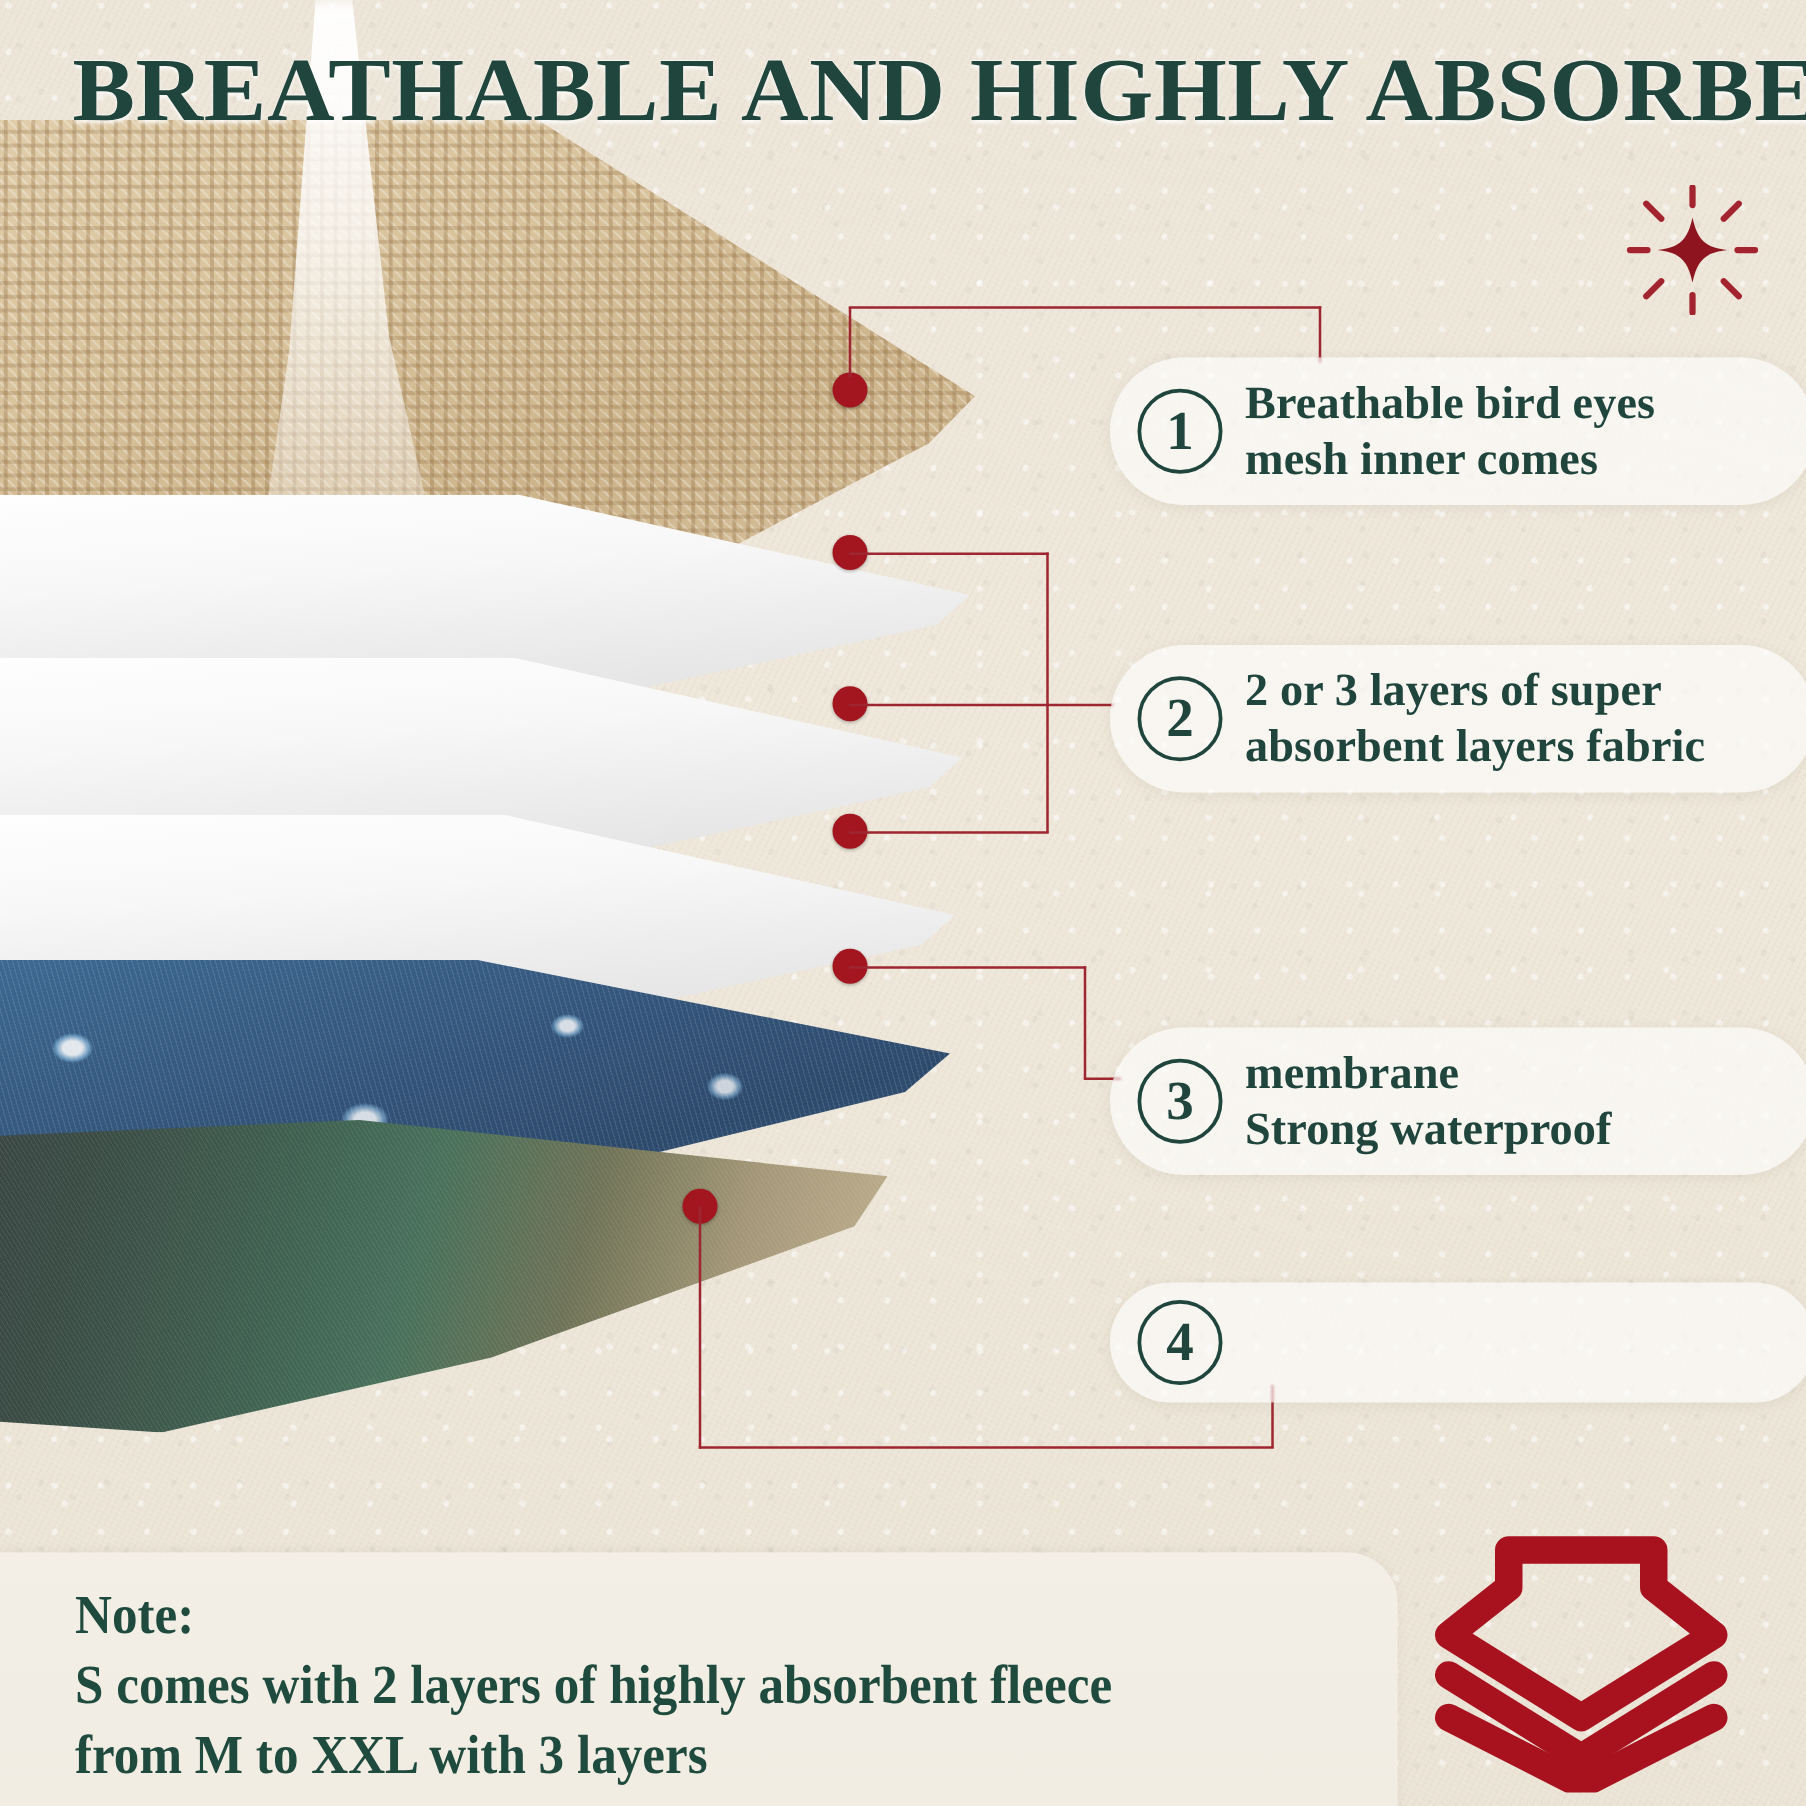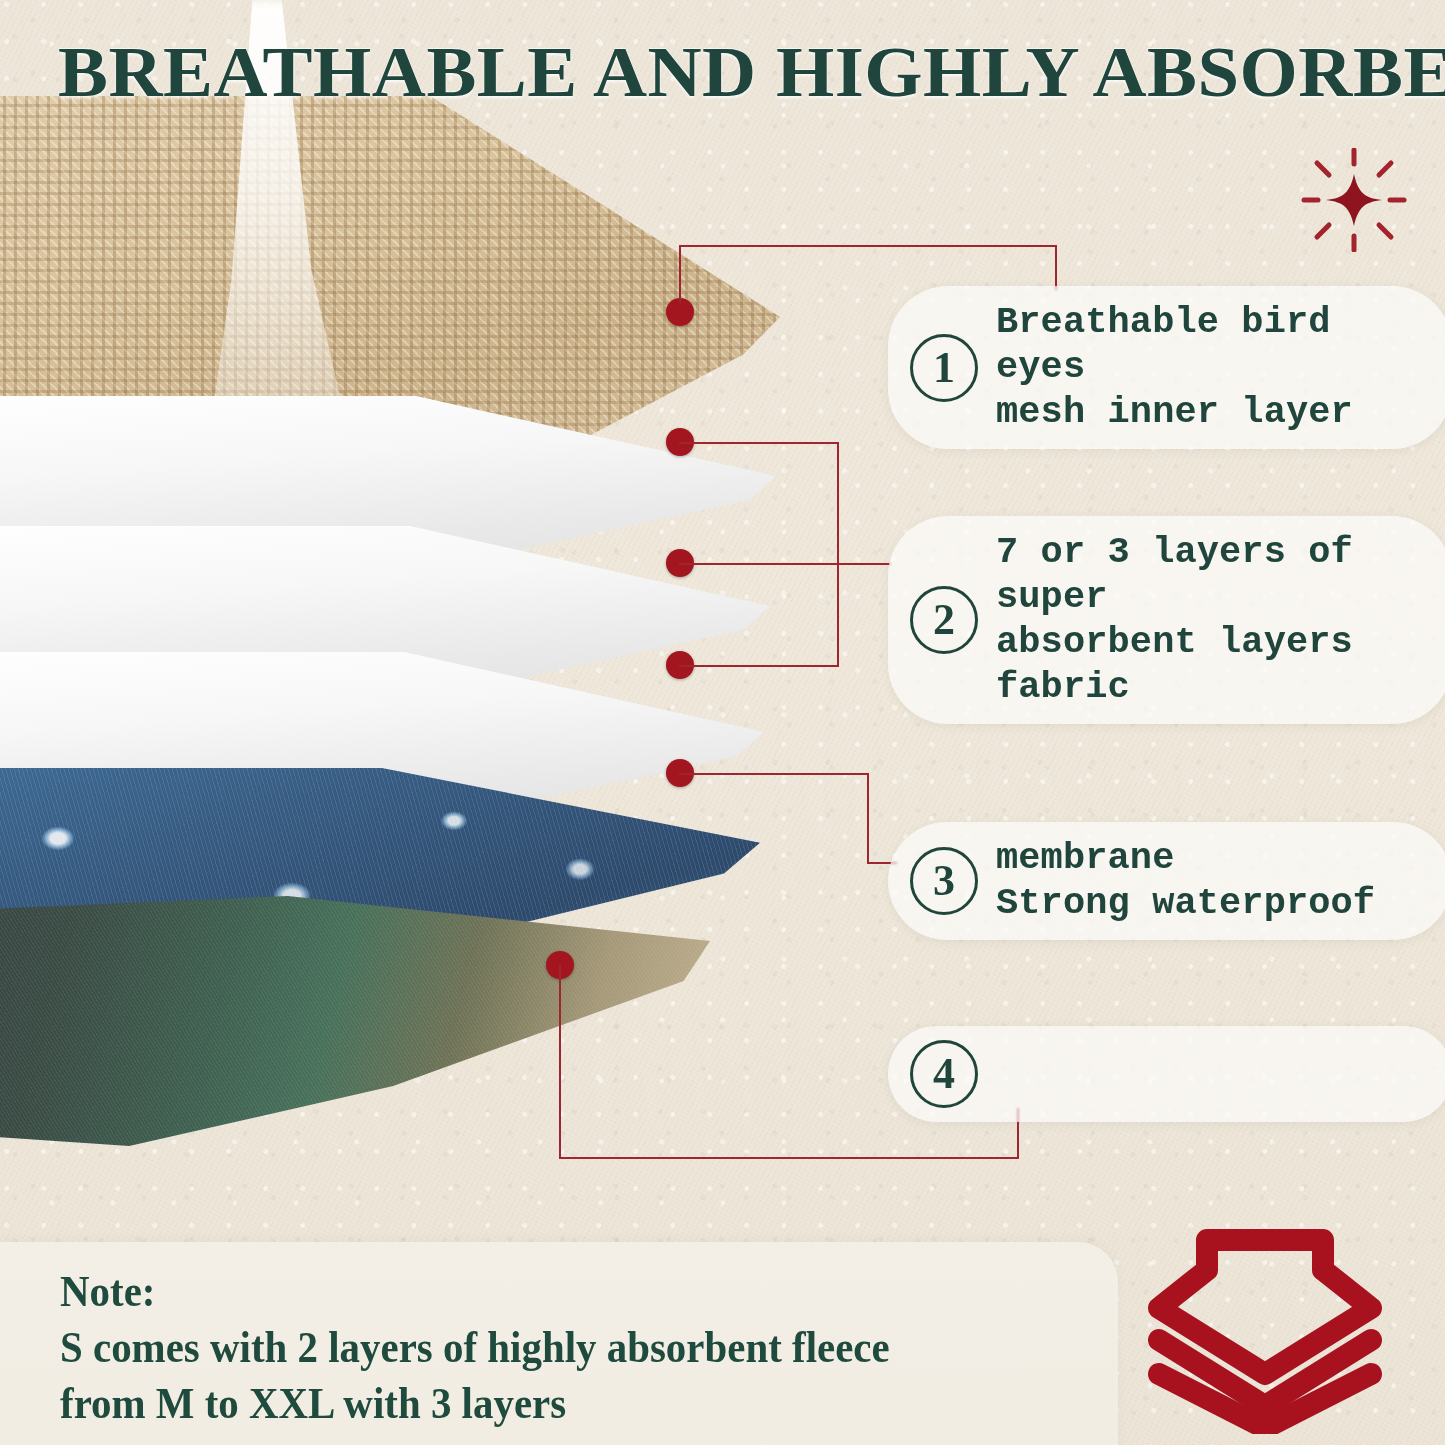--- a/index.html
+++ b/index.html
@@ -125,21 +125,21 @@
     border-radius:60px;
     box-shadow:0 2px 10px rgba(120,105,80,.10);
     padding:14px 30px 14px 22px;
     backdrop-filter:blur(1px);
   }
   .num{flex:0 0 auto;width:62px;height:62px;border-radius:50%;
     border:3px solid #20453c;color:#20453c;
     display:flex;align-items:center;justify-content:center;
     font-family:"Liberation Serif",serif;font-weight:700;font-size:44px;line-height:1;
     margin-right:18px;}
-  .ptext{color:#20453c;font-family:Liberation Mono, monospace;font-weight:700;
+  .ptext{color:#20453c;font-family:Liberation Serif, serif;font-weight:700;
     font-size:37px;line-height:45px;letter-spacing:.1px;}
 
   #pill1{left:888px;top:286px;width:512px;}
   #pill2{left:888px;top:516px;width:512px;}
   #pill3{left:888px;top:822px;width:512px;}
   #pill4{left:888px;top:1026px;width:512px;}
 
   
   #sparkle{position:absolute;left:1300px;top:148px;width:108px;height:104px;}
 
@@ -217,28 +217,28 @@
 
   <div class="dot" style="left:546px;top:951px;"></div>
   <div class="conn v" style="left:559px;top:965px;height:194px;"></div>
   <div class="conn h" style="left:559px;top:1157px;width:460px;"></div>
   <div class="conn v" style="left:1017px;top:1108px;height:50px;"></div>
 
   <div class="pill" id="pill1">
     <div class="num">1</div>
     <div class="ptext">
       <div>Breathable bird eyes</div>
-      <div>mesh inner layer</div>
+      <div>mesh inner comes</div>
     </div>
   </div>
 
   <div class="pill" id="pill2">
     <div class="num">2</div>
     <div class="ptext">
-      <div>7 or 3 layers of super</div>
+      <div>2 or 3 layers of super</div>
       <div>absorbent layers fabric</div>
     </div>
   </div>
 
   <div class="pill" id="pill3">
     <div class="num">3</div>
     <div class="ptext">
       <div>membrane</div>
       <div>Strong waterproof</div>
     </div>

